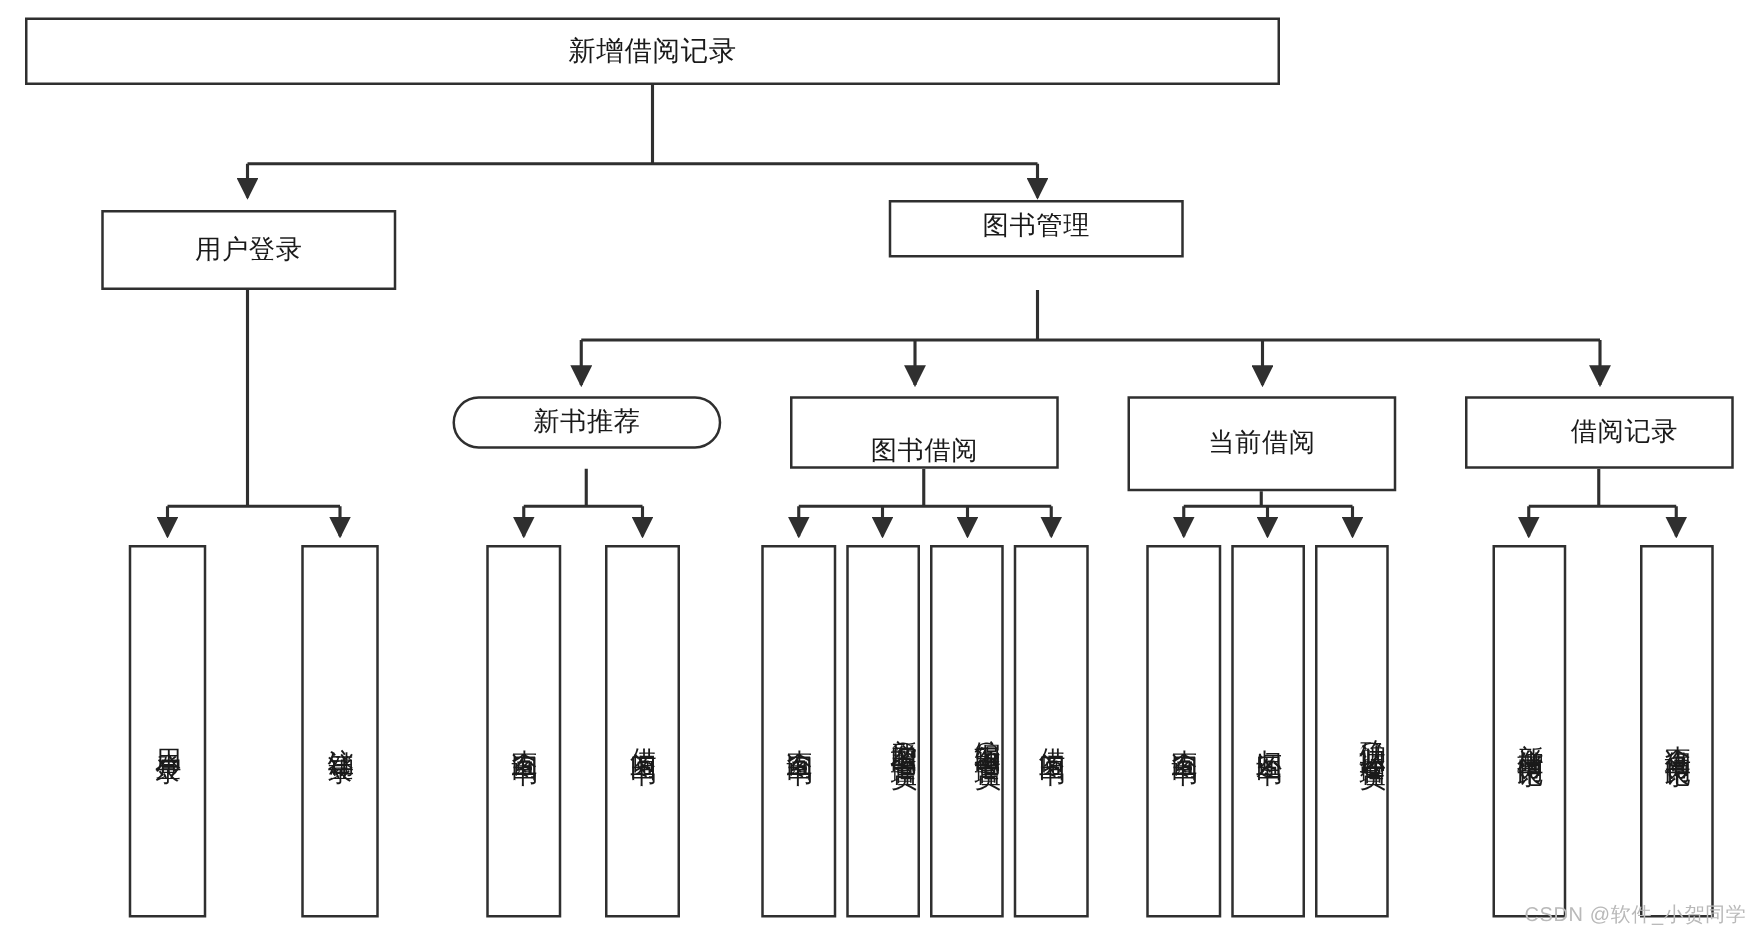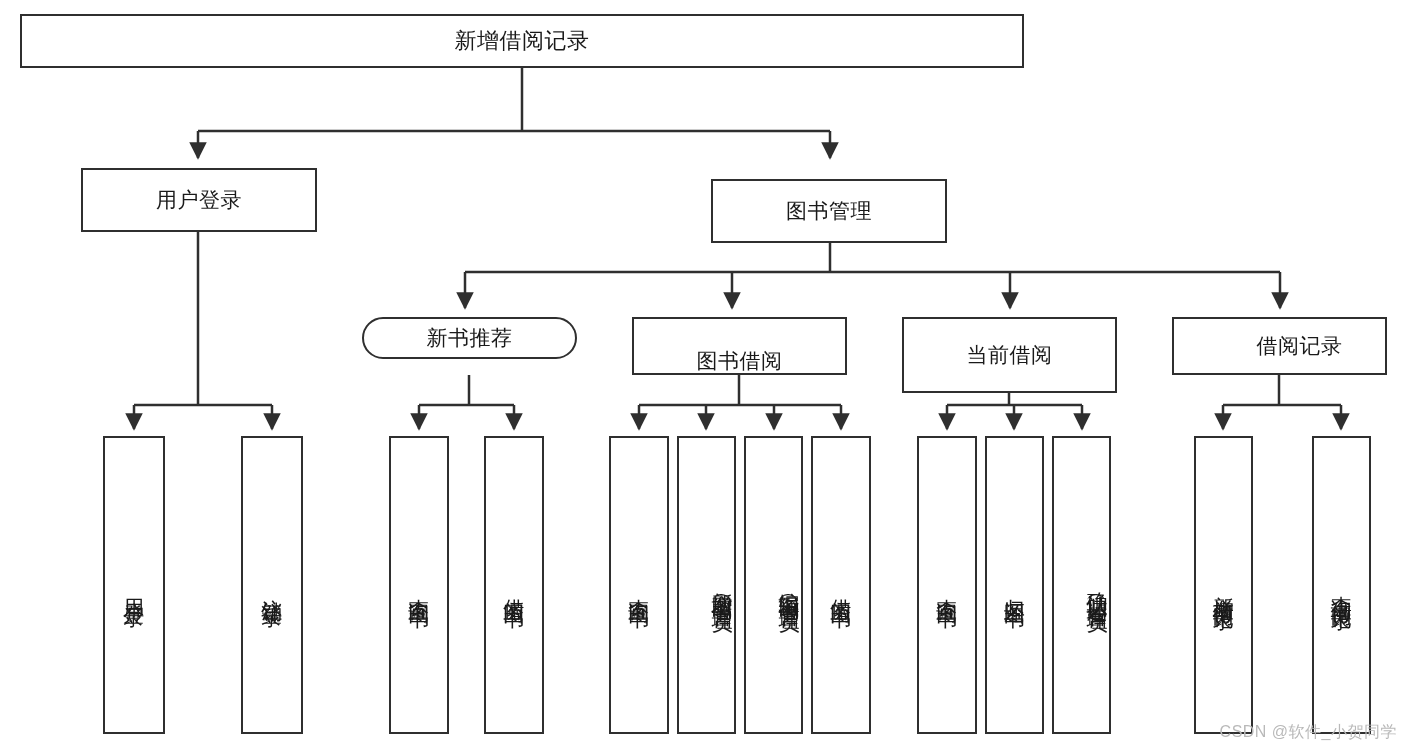--- a/index.html
+++ b/index.html
@@ -122,21 +122,21 @@
     </g>
   </svg>
 
   <div class="node root h" style="left:20px; top:14px; width:1004px; height:54px;">
     <span>新增借阅记录</span>
   </div>
 
   <div class="node h" style="left:81px; top:168px; width:236px; height:64px;">
     <span>用户登录</span>
   </div>
-  <div class="node h" style="left:711px; top:179px; width:236px; height:64px;">
+  <div class="node h" style="left:711px; top:160px; width:236px; height:46px;font-family:Liberation Mono, monospace;">
     <span>图书管理</span>
   </div>
 
   <div class="node h" style="left:362px; top:317px; width:215px; height:42px;border-radius:26px;">
     <span>新书推荐</span>
   </div>
   <div class="node h" style="left:632px; top:317px; width:215px; height:58px;align-items:flex-end;">
     <span>图书借阅</span>
   </div>
   <div class="node h" style="left:902px; top:317px; width:215px; height:76px;align-items:center;">

